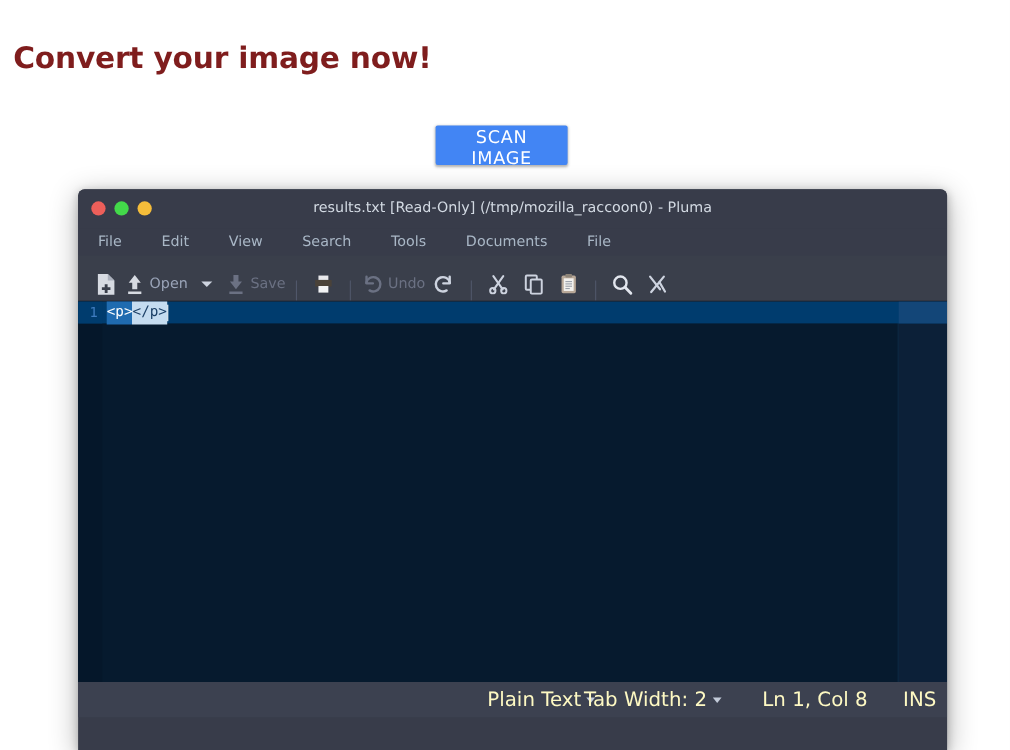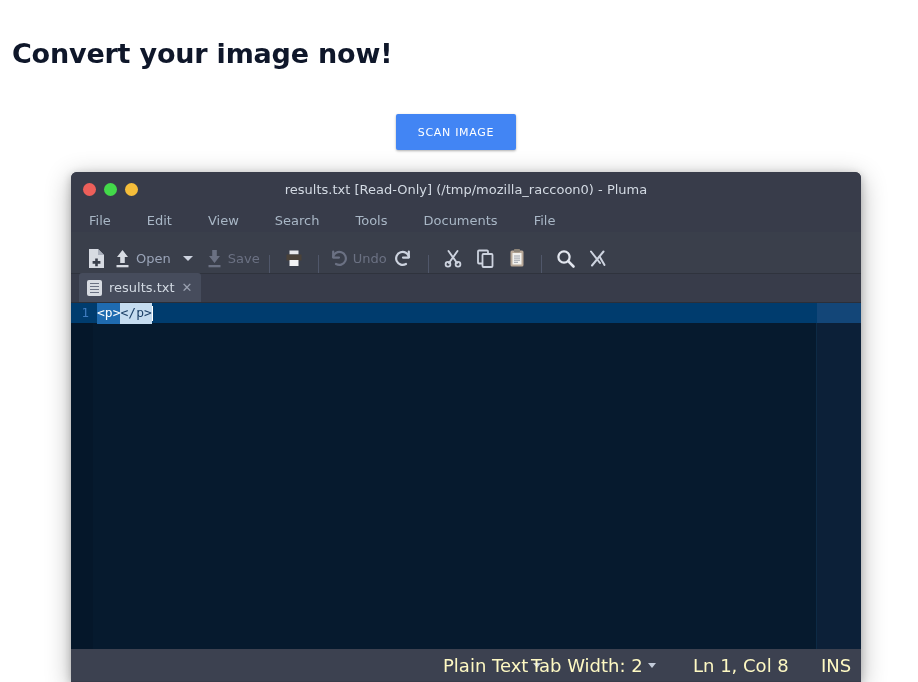--- a/index.html
+++ b/index.html
@@ -12,21 +12,21 @@
   }
 
   
   .page { position: absolute; inset: 0; background: #fff; }
 
   .page-title {
     position: absolute;
     left: 12px; top: 20px;
     font-size: 27px;
     font-weight: bold;
-    color: #0f172a;
+    color: #7f1d1d;
     letter-spacing: -0.2px;
     white-space: nowrap;
   }
 
   .file-row {
     position: absolute;
     left: 12px; top: 60px;
     width: 894px; height: 30px;
     display: flex;
   }
@@ -58,21 +58,21 @@
   }
 
   .scan-btn {
     position: absolute;
     left: 396px; top: 114px;
     width: 120px; height: 36px;
     background: #4285f4;
     border: none;
     border-radius: 2px;
     color: #ffffff;
-    font-size: 11px;
+    font-size: 16px;
     font-family: "DejaVu Sans", sans-serif;
     letter-spacing: 0.7px;
     cursor: pointer;
     box-shadow: 0 1px 3px rgba(0,0,0,0.22), 0 1px 2px rgba(0,0,0,0.12);
   }
 
   
   .pluma {
     position: absolute;
     left: 71px; top: 172px;
@@ -431,27 +431,20 @@
           <svg width="21" height="21" viewBox="0 0 21 21">
             <path d="M4 3.5 L13 15" stroke="#cdd3df" stroke-width="2" stroke-linecap="round"></path>
             <path d="M16.5 3.5 L5 17.5" stroke="#cdd3df" stroke-width="2" stroke-linecap="round"></path>
             <path d="M12.5 8.5 L17.5 17" stroke="#cdd3df" stroke-width="2" stroke-linecap="round"></path>
           </svg>
         </span>
       </div>
 
     </div>
 
-    <div class="tabbar">
-      <div class="tab">
-        <span class="tab-doc-icon"></span>
-        <span class="tab-title">results.txt</span>
-        <span class="tab-close">✕</span>
-      </div>
-    </div>
 
     <div class="editor">
       <div class="margin-zone"></div>
       <div class="margin-col"></div>
       <div class="gutter"></div>
       <div class="cur-line"></div>
       <div class="cur-line-margin"></div>
       <div class="lineno">1</div>
       <div class="code-line">
         <span class="tok-a">&lt;p&gt;</span><span class="tok-b">&lt;/p&gt;</span><span class="caret"></span>

